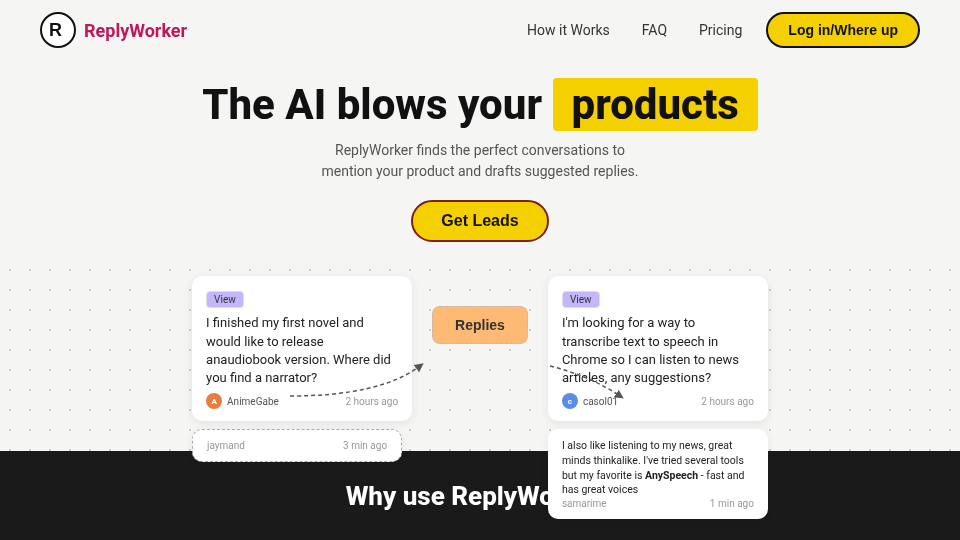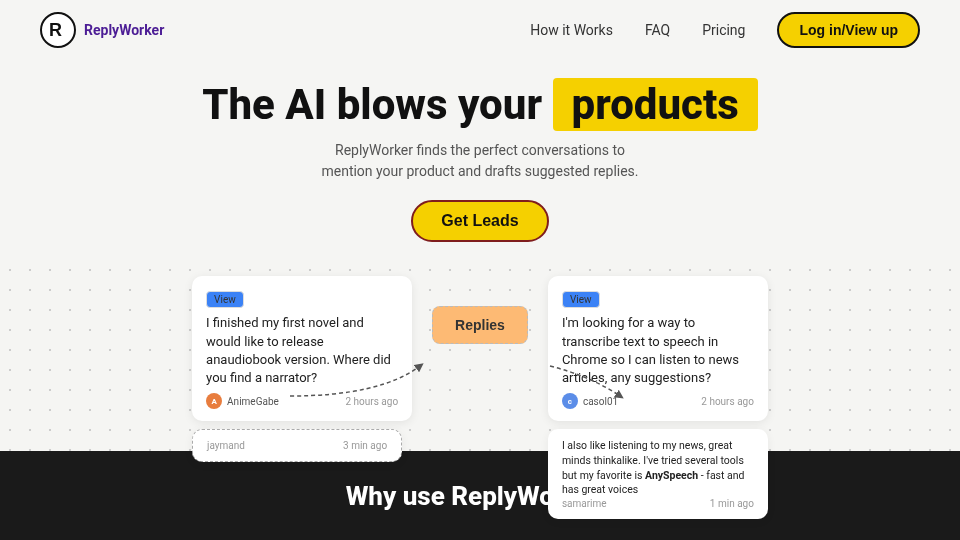--- a/index.html
+++ b/index.html
@@ -23,29 +23,29 @@
       display: flex;
       align-items: center;
       gap: 8px;
       margin-right: auto;
     }
     .logo-icon {
       width: 36px;
       height: 36px;
     }
     .nav-logo-text {
-      font-size: 14px;
+      font-size: 18px;
       font-weight: 700;
-      color: #4c1d95;
+      color: #be185d;
     }
     .nav-links {
       display: flex;
       gap: 32px;
       align-items: flex-start;
-      margin-right: 32px;
+      margin-right: 24px;
     }
     .nav-link {
       font-size: 14px;
       color: #333;
       text-decoration: none;
       cursor: pointer;
     }
     .nav-login-btn {
       background: #f5d000;
       border: 2px solid #111;
@@ -108,21 +108,21 @@
 
     
     .chat-card {
       background: #fff;
       border-radius: 10px;
       padding: 12px 14px;
       box-shadow: 0 2px 10px rgba(0,0,0,0.08);
       position: relative;
     }
     .card-view-btn {
-      background: #3b82f6;
+      background: #c4b5fd;
       border: 1px solid #ddd;
       border-radius: 4px;
       font-size: 10px;
       padding: 2px 7px;
       color: #333;
       display: inline-block;
       margin-bottom: 6px;
       cursor: pointer;
     }
     .card-text {
@@ -276,21 +276,21 @@
       <circle cx="18" cy="18" r="17" stroke="#111" stroke-width="2" fill="white"></circle>
       <text x="9" y="24" font-size="18" font-weight="900" fill="#111" font-family="sans-serif">R</text>
     </svg>
     <span class="nav-logo-text">ReplyWorker</span>
   </div>
   <div class="nav-links">
     <a class="nav-link">How it Works</a>
     <a class="nav-link">FAQ</a>
     <a class="nav-link">Pricing</a>
   </div>
-  <button class="nav-login-btn">Log in/View up</button>
+  <button class="nav-login-btn">Log in/Where up</button>
 </nav>
 
 <div class="hero">
   <h1 class="hero-title">
     <span>The AI blows your</span>
     <span class="hero-highlight">products</span><br>
   </h1>
   <p class="hero-subtitle">ReplyWorker finds the perfect conversations to mention your product and drafts suggested replies.</p>
   <button class="hero-cta">Get Leads</button>
 </div>

